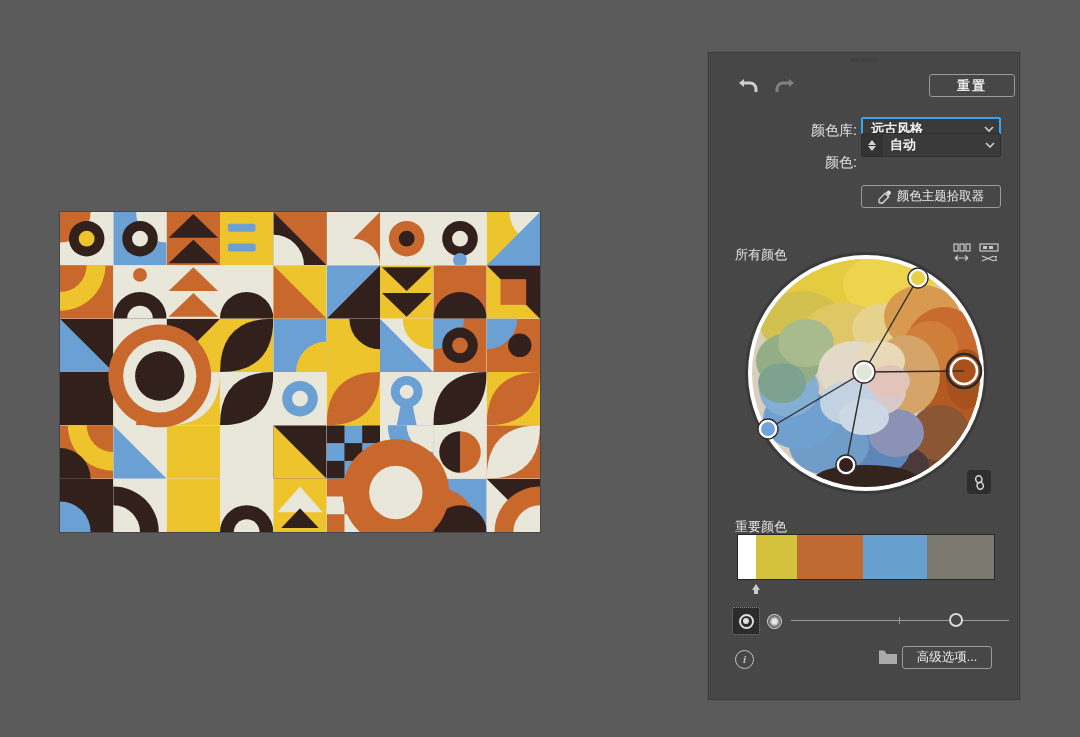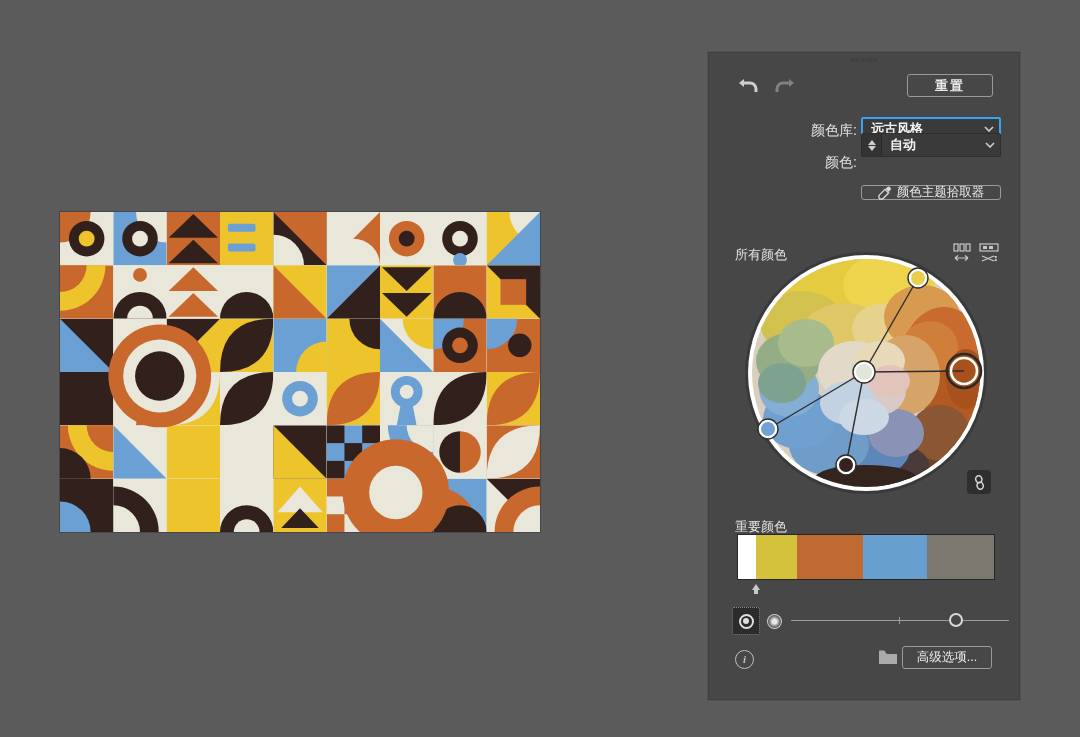--- a/index.html
+++ b/index.html
@@ -36,22 +36,22 @@
   .undo { left:25px; top:22px; width:28px; height:24px; }
   .redo { left:62px; top:22px; width:28px; height:24px; }
 
   .btn {
     position:absolute; background:transparent;
     border:1px solid #9a9a9a; border-radius:3px;
     color:#ececec; font-size:13px; font-weight:bold;
     font-family:inherit; cursor:pointer;
     display:flex; align-items:center; justify-content:center; gap:5px;
   }
-  .reset-btn { left:198px; top:21px; width:86px; height:23px; letter-spacing:2px; }
-  .picker-btn { left:152px; top:132px; width:140px; height:15px; font-weight:normal; font-size:12.5px; }
+  .reset-btn { left:220px; top:21px; width:86px; height:23px; letter-spacing:2px; }
+  .picker-btn { left:152px; top:132px; width:140px; height:23px; font-weight:normal; font-size:12.5px; }
   .advanced-btn { left:193px; top:593px; width:90px; height:23px; font-weight:normal; font-size:12.5px; }
 
   .field-label {
     position:absolute; left:0; width:148px; text-align:right;
     font-size:14px; color:#e2e2e2;
   }
   .lib-label { top:69px; }
   .col-label { top:101px; }
 
   .dropdown {

